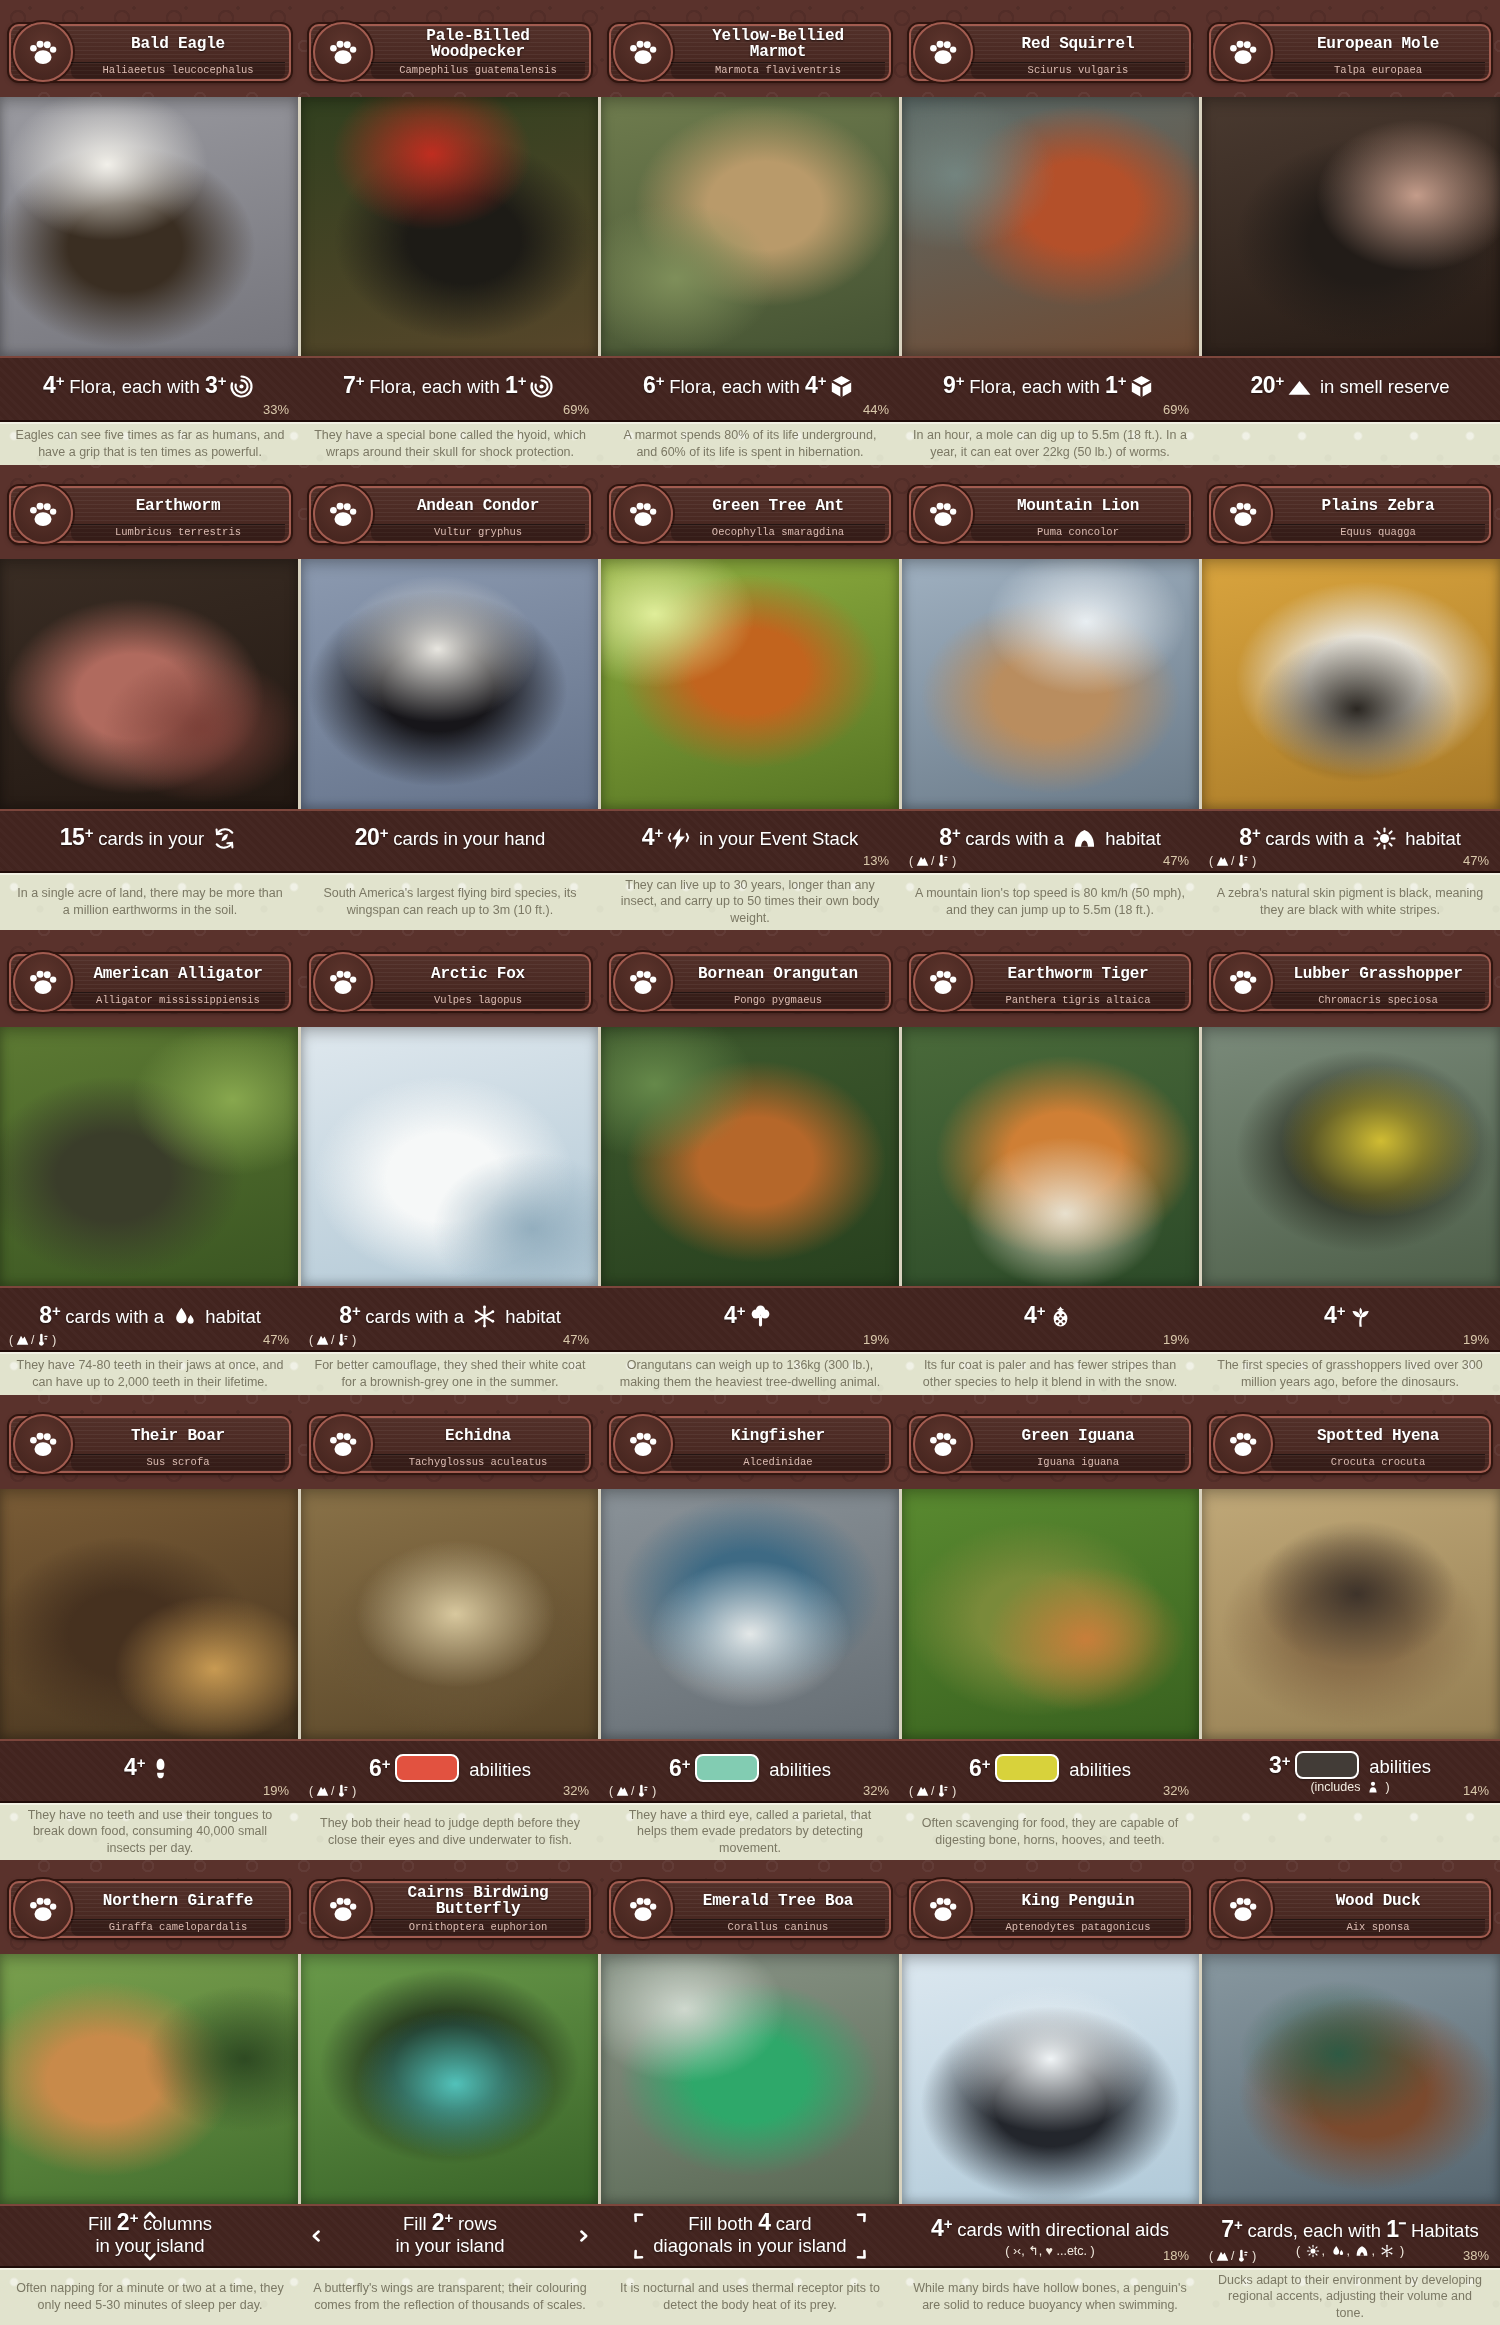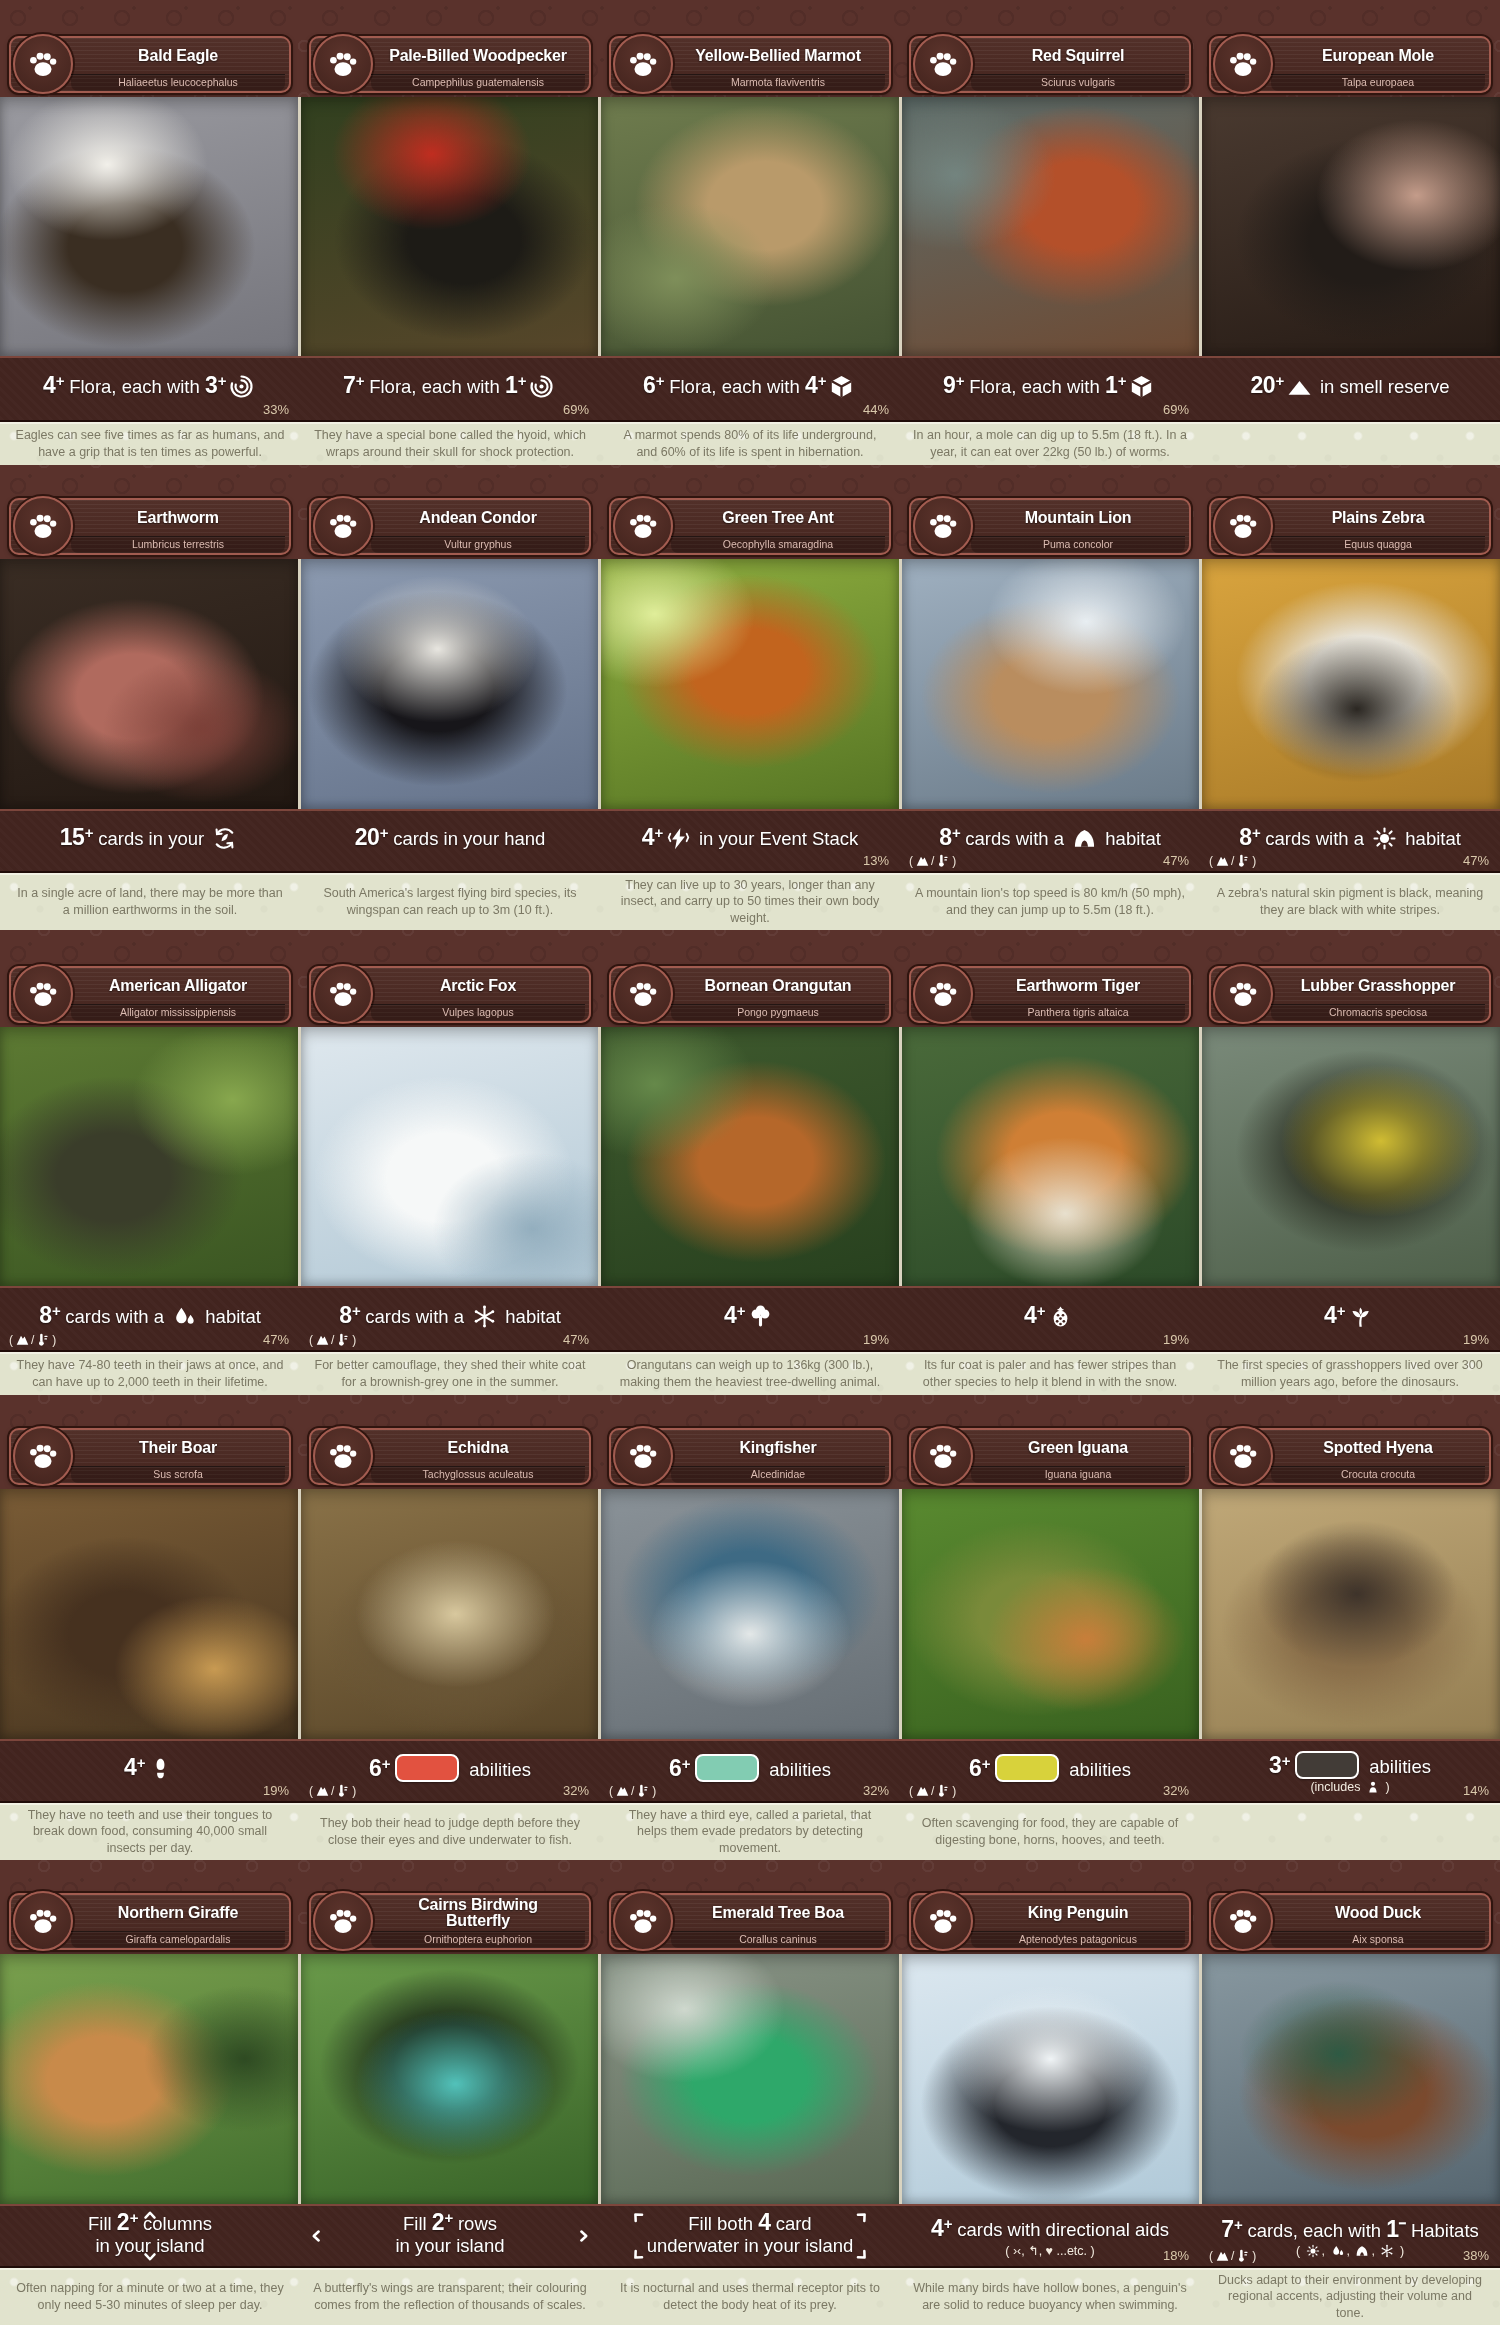--- a/index.html
+++ b/index.html
@@ -10,25 +10,26 @@
     background-image:
       radial-gradient(circle 9px at 18px 18px, transparent 5.5px, rgba(0,0,0,.09) 6px 8px, transparent 8.5px),
       radial-gradient(circle 7px at 44px 46px, transparent 4px, rgba(255,255,255,.05) 4.5px 6px, transparent 6.5px),
       radial-gradient(circle 2px at 30px 8px, rgba(0,0,0,.1) 1.5px, transparent 2px);
     background-size:52px 52px;
   }
   #board{width:1500px;height:2325px;}
   .row{height:465px;display:flex;flex-direction:column;}
   .head-strip{height:97px;display:grid;grid-template-columns:repeat(5,1fr);align-items:flex-end;padding-bottom:4px;box-sizing:border-box;}
   .banner{
-    position:relative;width:282px;height:57px;margin:0 auto;box-sizing:border-box;
+    position:relative;width:282px;height:57px;margin:12px auto;box-sizing:border-box;
     background:linear-gradient(#553029,#45241e);
     background-image:repeating-linear-gradient(180deg, rgba(255,255,255,.05) 0 1px, transparent 1px 4px),linear-gradient(#523029,#44241e);
     border:2px solid #a25c50;border-radius:10px;
     box-shadow:0 0 0 2px #30150f, 0 2px 5px rgba(0,0,0,.5);
+    font-family:Liberation Mono, monospace;
   }
   .paw-circle{
     position:absolute;left:2px;top:-4px;width:60px;height:60px;border-radius:50%;
     background:radial-gradient(circle at 50% 35%, #5c342c, #41221c);
     border:2px solid #a25c50;box-shadow:0 0 0 2px #30150f;box-sizing:border-box;
     display:flex;align-items:center;justify-content:center;
   }
   .paw-circle svg{width:32px;height:32px;}
   .banner-text{position:absolute;left:60px;right:4px;top:0;bottom:0;display:flex;flex-direction:column;}
   .animal-name{flex:1;display:flex;align-items:center;justify-content:center;color:#fff;font-size:16px;font-weight:700;line-height:1.02;text-align:center;max-width:178px;margin:0 auto;letter-spacing:-.2px;text-shadow:0 1px 2px rgba(0,0,0,.6);}
@@ -843,21 +844,21 @@
           <span class="decor sw">
             <svg viewBox="0 0 24 24" fill="none" stroke="#fff" stroke-width="3.4" stroke-linecap="round" stroke-linejoin="round">
               <path d="M6 15.5 12 9l6 6.5"></path>
             </svg>
           </span>
           <span class="decor se">
             <svg viewBox="0 0 24 24" fill="none" stroke="#fff" stroke-width="3.4" stroke-linecap="round" stroke-linejoin="round">
               <path d="M6 15.5 12 9l6 6.5"></path>
             </svg>
           </span>
-          <div class="cond-main"><span>Fill both </span><span class="num">4</span><span> card</span><br><span>underwater in your island</span></div>
+          <div class="cond-main"><span>Fill both </span><span class="num">4</span><span> card</span><br><span>diagonals in your island</span></div>
         </div>
         <div class="cond-cell has-sub">
           <div class="cond-main"><span class="num">4<span class="plus">+</span></span><span> cards with directional aids</span></div>
           <div class="cond-sub"><span>( ›‹, ↰, ♥ ...etc. )</span></div>
           <div class="cond-pct">18%</div>
         </div>
         <div class="cond-cell has-sub">
           <div class="cond-main"><span class="num">7<span class="plus">+</span></span><span> cards, each with </span><span class="num">1⁻</span><span> Habitats</span></div>
           <div class="cond-sub"><span>( </span><span class="ic"><svg viewBox="0 0 24 24">
                 <circle cx="12" cy="12" r="4.4" fill="#fff"></circle>

